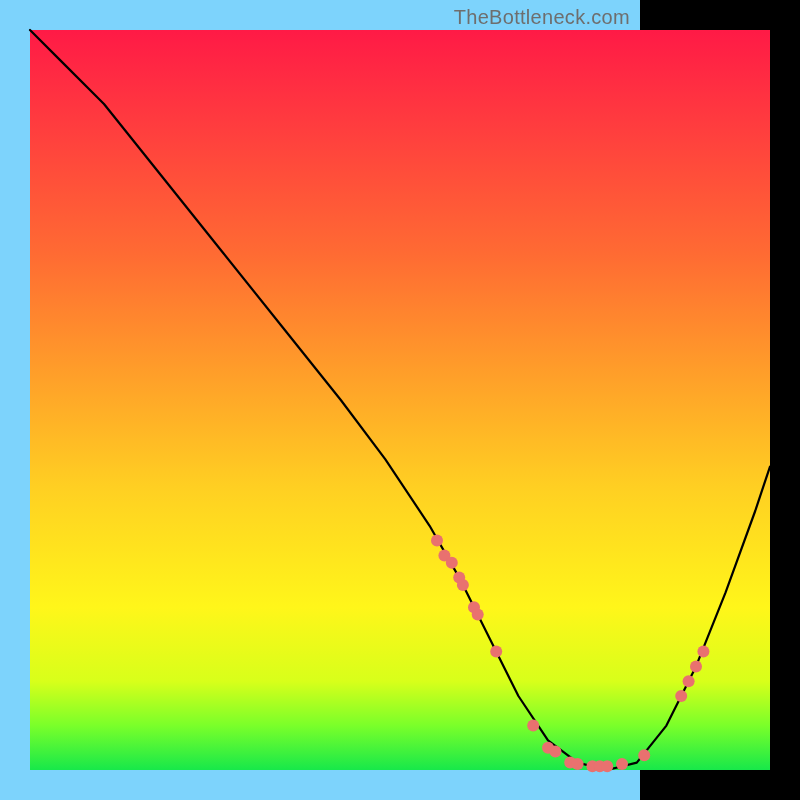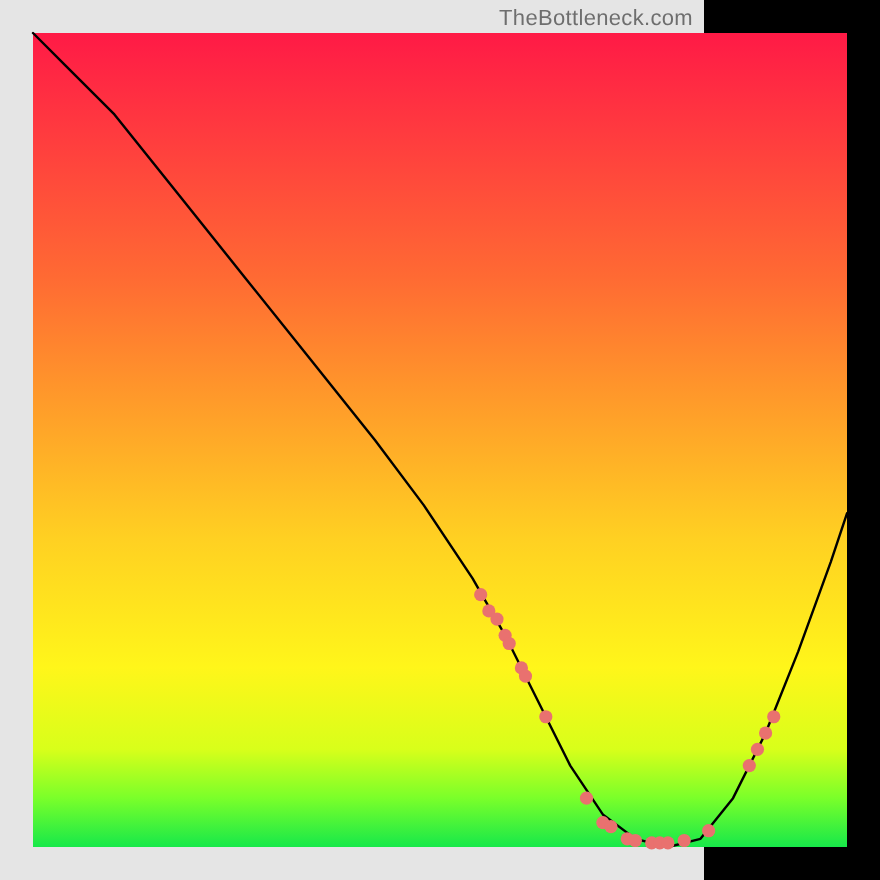--- a/index.html
+++ b/index.html
@@ -8,21 +8,21 @@
     width: 800px;
     height: 800px;
     overflow: hidden;
     background: #000;
     font-family: Arial, Helvetica, sans-serif;
   }
   .stage {
     position: relative;
     width: 640px;
     height: 800px;
-    background: #e5e5e5;
+    background: #7dd3fc;
   }
   .plot-area {
     position: absolute;
     left: 30px;
     top: 30px;
     width: 740px;
     height: 740px;
     
     background: linear-gradient(
       to bottom,

